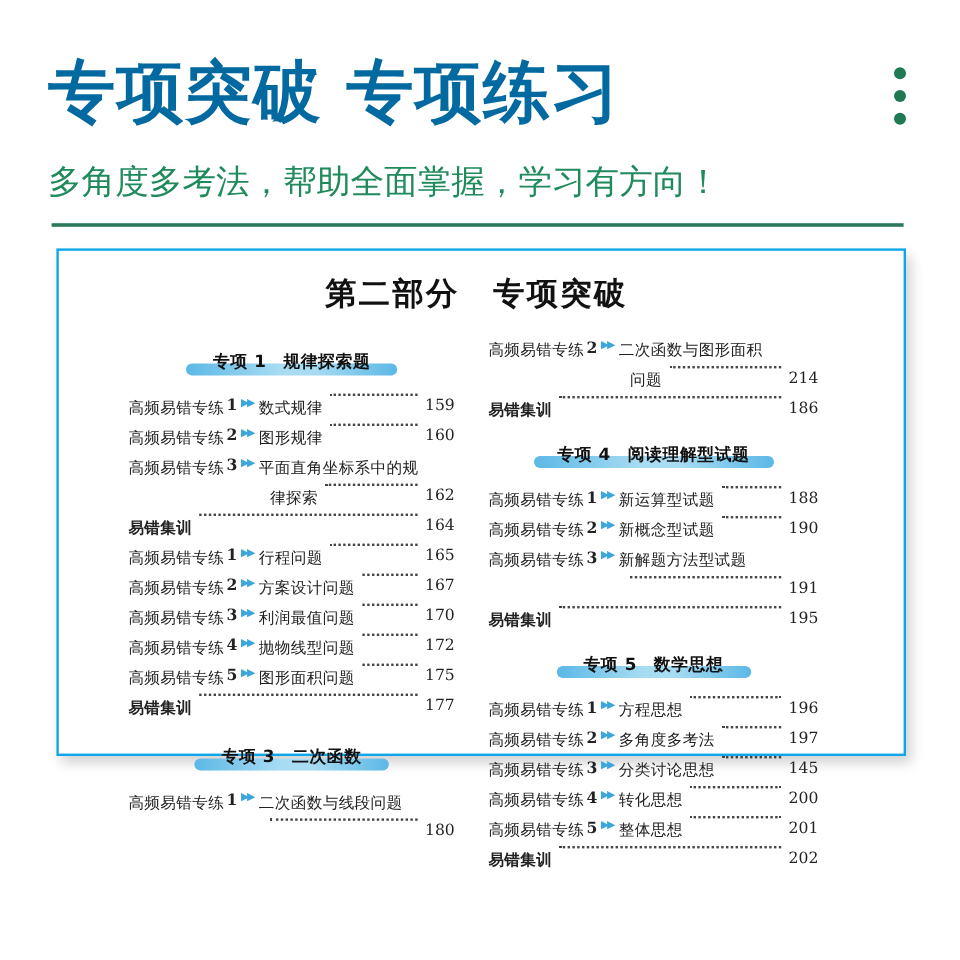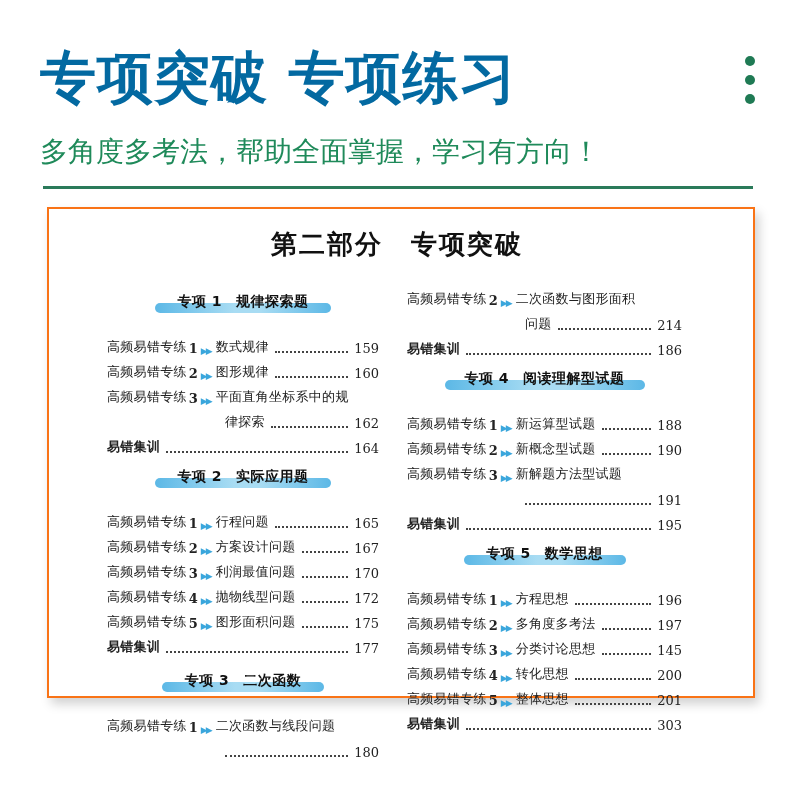--- a/index.html
+++ b/index.html
@@ -14,22 +14,22 @@
   .dots { position: absolute; left: 745px; top: 56px; width: 12px; }
   .dot { width: 10px; height: 10px; border-radius: 50%; background: #1f7a54; margin-bottom: 9px; }
   .hero-sub {
     position: absolute; left: 40px; top: 132px;
     font-family: "DejaVu Sans", "Liberation Sans", sans-serif;
     font-size: 28px; font-weight: normal; color: #1f8a5a; line-height: 40px;
   }
   .hero-rule { position: absolute; left: 43px; top: 186px; width: 710px; height: 3px; background: #2a7a5a; }
 
   .page {
-    position: absolute; left: 47px; top: 207px; width: 708px; height: 491px;
-    border: 2px solid #f97316; background: #fff;
+    position: absolute; left: 47px; top: 207px; width: 708px; height: 423px;
+    border: 2px solid #0ea5e9; background: #fff;
     box-shadow: 4px 6px 10px rgba(0,0,0,0.18);
   }
   .part-title {
     position: absolute; top: 18px; left: 222px;
     font-family: "DejaVu Sans", "Liberation Sans", sans-serif;
     font-size: 26px; font-weight: bold; color: #111; letter-spacing: 2px; white-space: nowrap;
   }
   .part-title span + span { margin-left: 28px; }
 
   .col { position: absolute; }
@@ -42,21 +42,21 @@
     height: 10px; border-radius: 5px;
     background: linear-gradient(90deg, #5cb8e6 0%, #a8dcf3 45%, #a8dcf3 60%, #5cb8e6 100%);
   }
   .section-head .label {
     position: absolute; left: 50%; top: 0; transform: translateX(-50%);
     font-family: "DejaVu Sans", "Liberation Sans", sans-serif;
     font-size: 14px; font-weight: bold; color: #111; white-space: nowrap; letter-spacing: 0.5px;
   }
   .section-head .label .num { margin-right: 14px; }
 
-  .row { display: flex; align-items: flex-end; height: 25px; font-size: 13px; white-space: nowrap; }
+  .row { display: flex; align-items: flex-start; height: 25px; font-size: 13px; white-space: nowrap; }
   .row .prefix { letter-spacing: 0.3px; }
   .row .idx { font-weight: bold; margin: 0 3px 0 2px; }
   .row .arrow { color: #3aa6dc; font-size: 9px; letter-spacing: -2px; margin-right: 5px; }
   .row .title { letter-spacing: 0.3px; }
   .row .leader { flex: 1; border-bottom: 2px dotted #444; margin: 0 6px; transform: translateY(-3px); min-width: 20px; }
   .row .pg { font-size: 13px; }
   .row.bold .title { font-weight: bold; }
   .row.cont { padding-left: 118px; }
   .row.cont-leader { padding-left: 118px; }
 </style>
@@ -109,24 +109,20 @@
         <span class="title">律探索</span>
         <span class="leader"></span>
         <span class="pg">162</span>
       </div>
     <div class="row bold">
         <span class="title">易错集训</span>
         <span class="leader"></span>
         <span class="pg">164</span>
       </div>
 
-    <div class="section-head" style="margin-top:12px">
-      <div class="bar" style="width:176px"></div>
-      <div class="label"><span class="num">专项 2</span><span>实际应用题</span></div>
-    </div>
     <div class="row">
         <span class="prefix">高频易错专练</span>
         <span class="idx">1</span>
         <span class="arrow">▶▶</span>
         <span class="title">行程问题</span>
         <span class="leader"></span>
         <span class="pg">165</span>
       </div>
     <div class="row">
         <span class="prefix">高频易错专练</span>
@@ -276,16 +272,16 @@
         <span class="prefix">高频易错专练</span>
         <span class="idx">5</span>
         <span class="arrow">▶▶</span>
         <span class="title">整体思想</span>
         <span class="leader"></span>
         <span class="pg">201</span>
       </div>
     <div class="row bold">
         <span class="title">易错集训</span>
         <span class="leader"></span>
-        <span class="pg">303</span>
+        <span class="pg">202</span>
       </div>
   </div>
 </div>
 
 </body></html>

